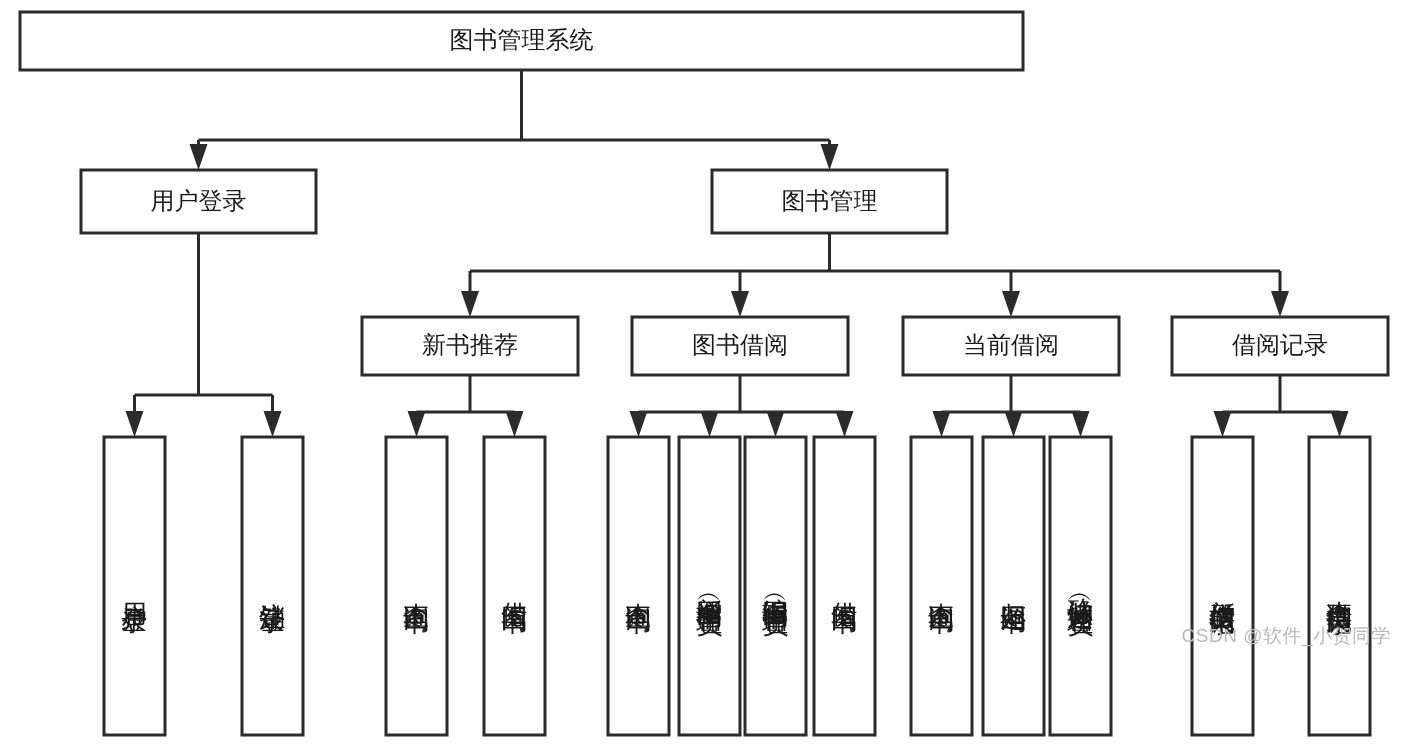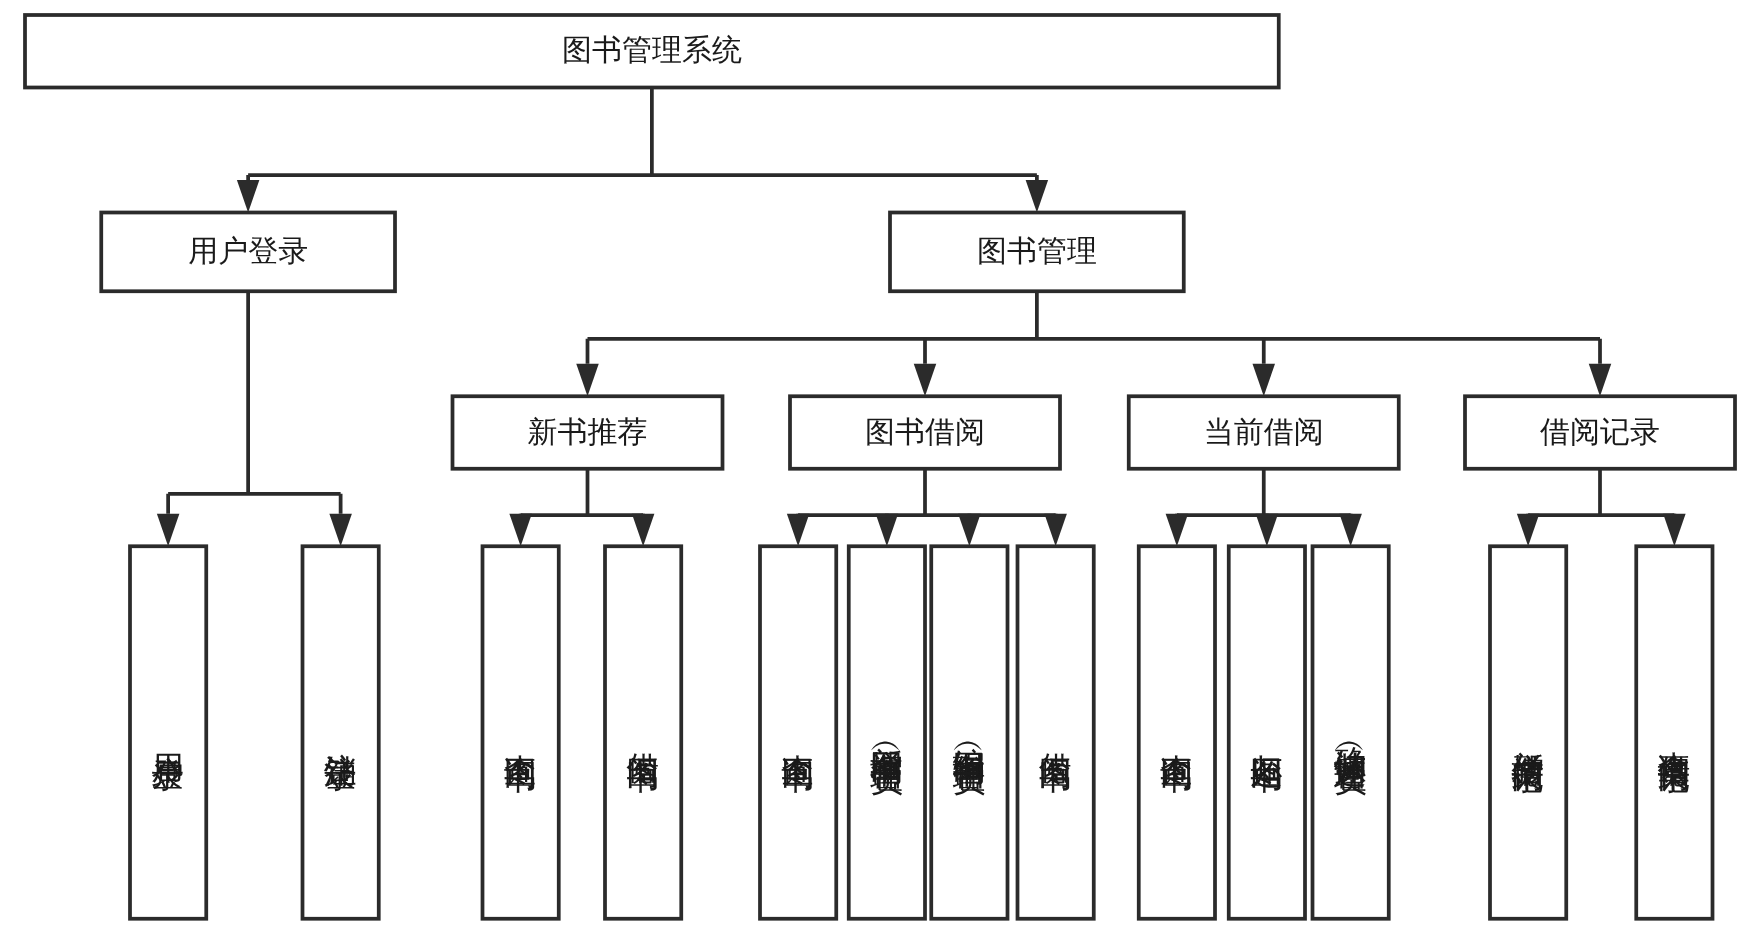--- a/index.html
+++ b/index.html
@@ -250,13 +250,14 @@
       <div class="node-label-v" style="left: 608px; top: 437px; width: 61px; height: 298px;">查询图书</div>
       <div class="node-label-v" style="left: 679px; top: 437px; width: 61px; height: 298px;">新增图书（管理员）</div>
       <div class="node-label-v" style="left: 745px; top: 437px; width: 61px; height: 298px;">编辑图书（管理员）</div>
       <div class="node-label-v" style="left: 814px; top: 437px; width: 61px; height: 298px;">借阅图书</div>
       <div class="node-label-v" style="left: 911px; top: 437px; width: 61px; height: 298px;">查询图书</div>
       <div class="node-label-v" style="left: 983px; top: 437px; width: 61px; height: 298px;">归还图书</div>
       <div class="node-label-v" style="left: 1050px; top: 437px; width: 61px; height: 298px;">确认归还（管理员）</div>
       <div class="node-label-v" style="left: 1192px; top: 437px; width: 61px; height: 298px;">新增借阅记录</div>
       <div class="node-label-v" style="left: 1309px; top: 437px; width: 61px; height: 298px;">查询借阅记录</div>
     </div>
+  <div class="watermark">CSDN @软件_小贺同学</div>
 </div>
 
 </body></html>

